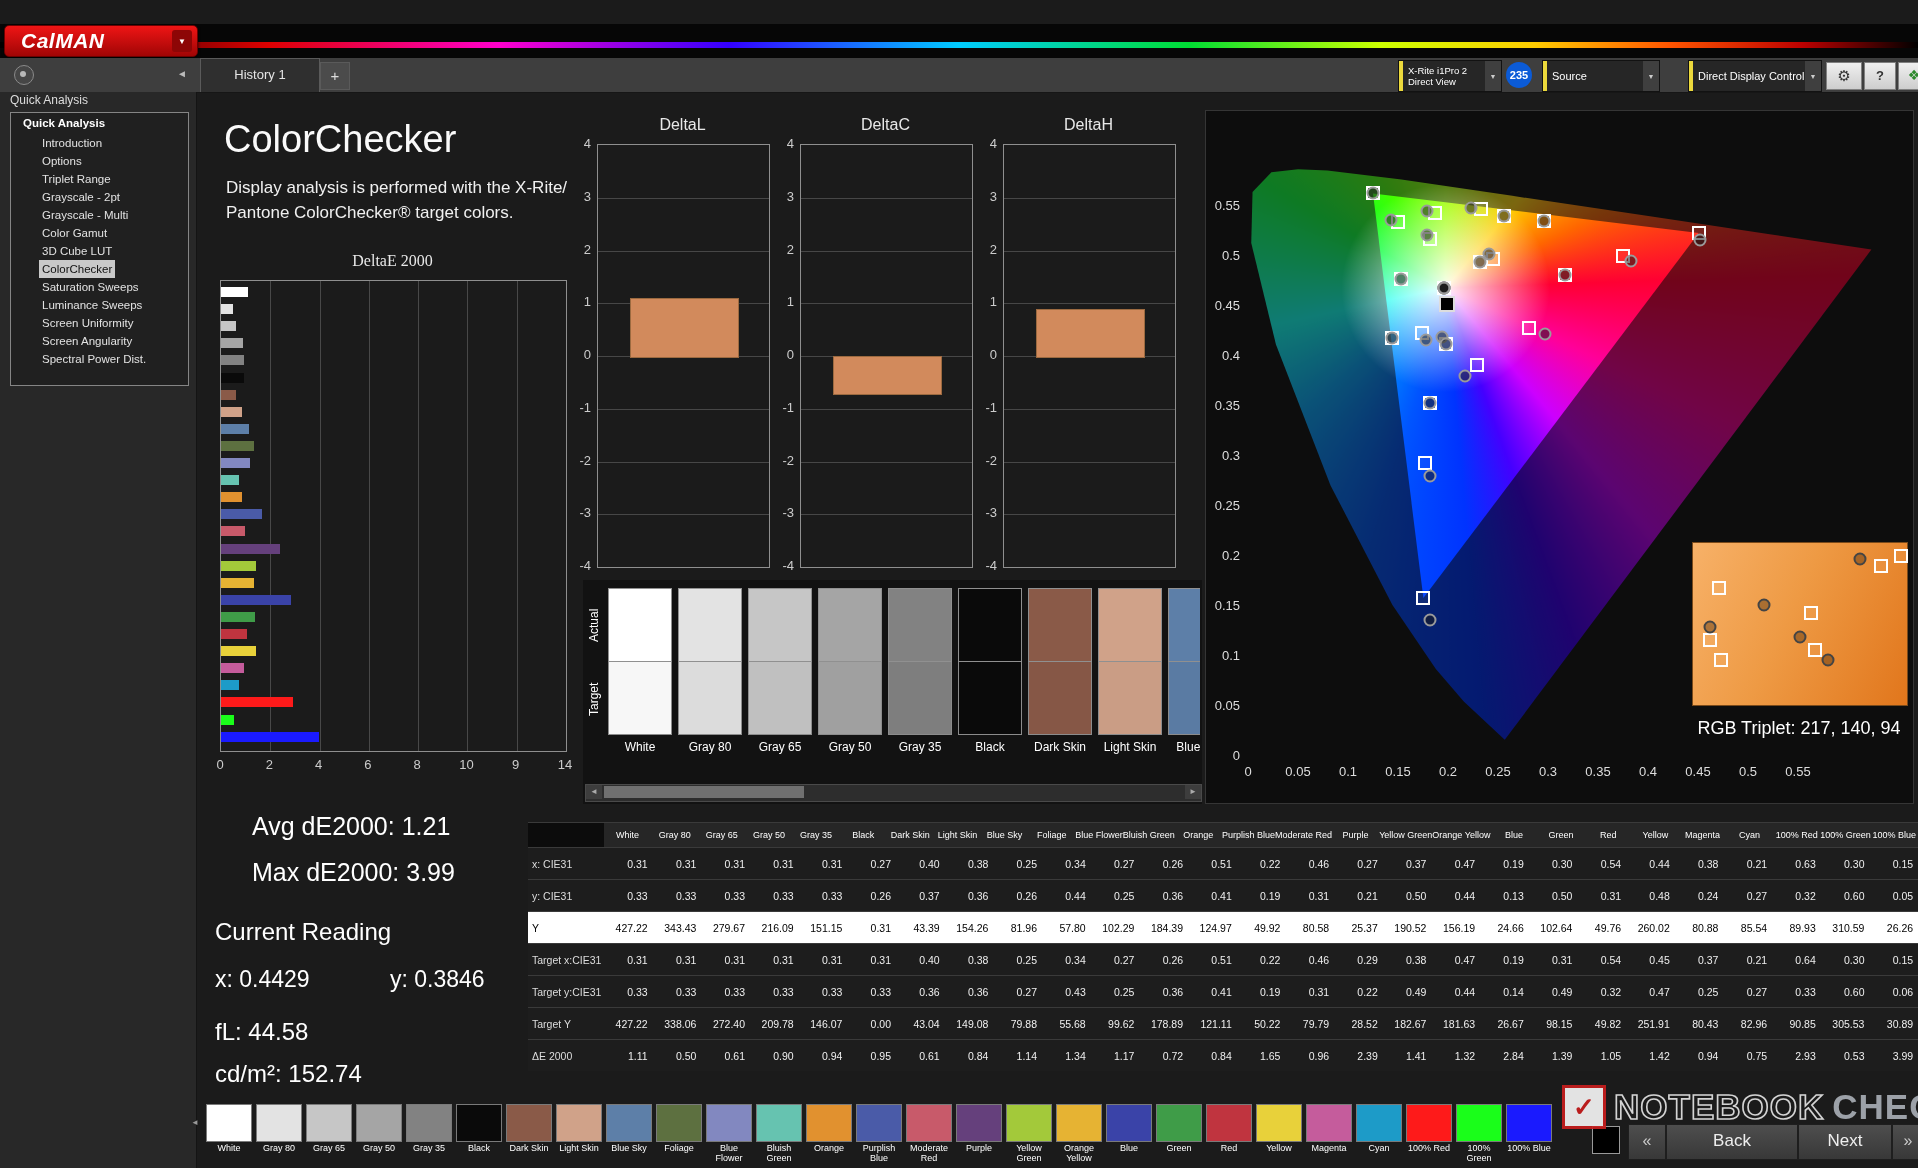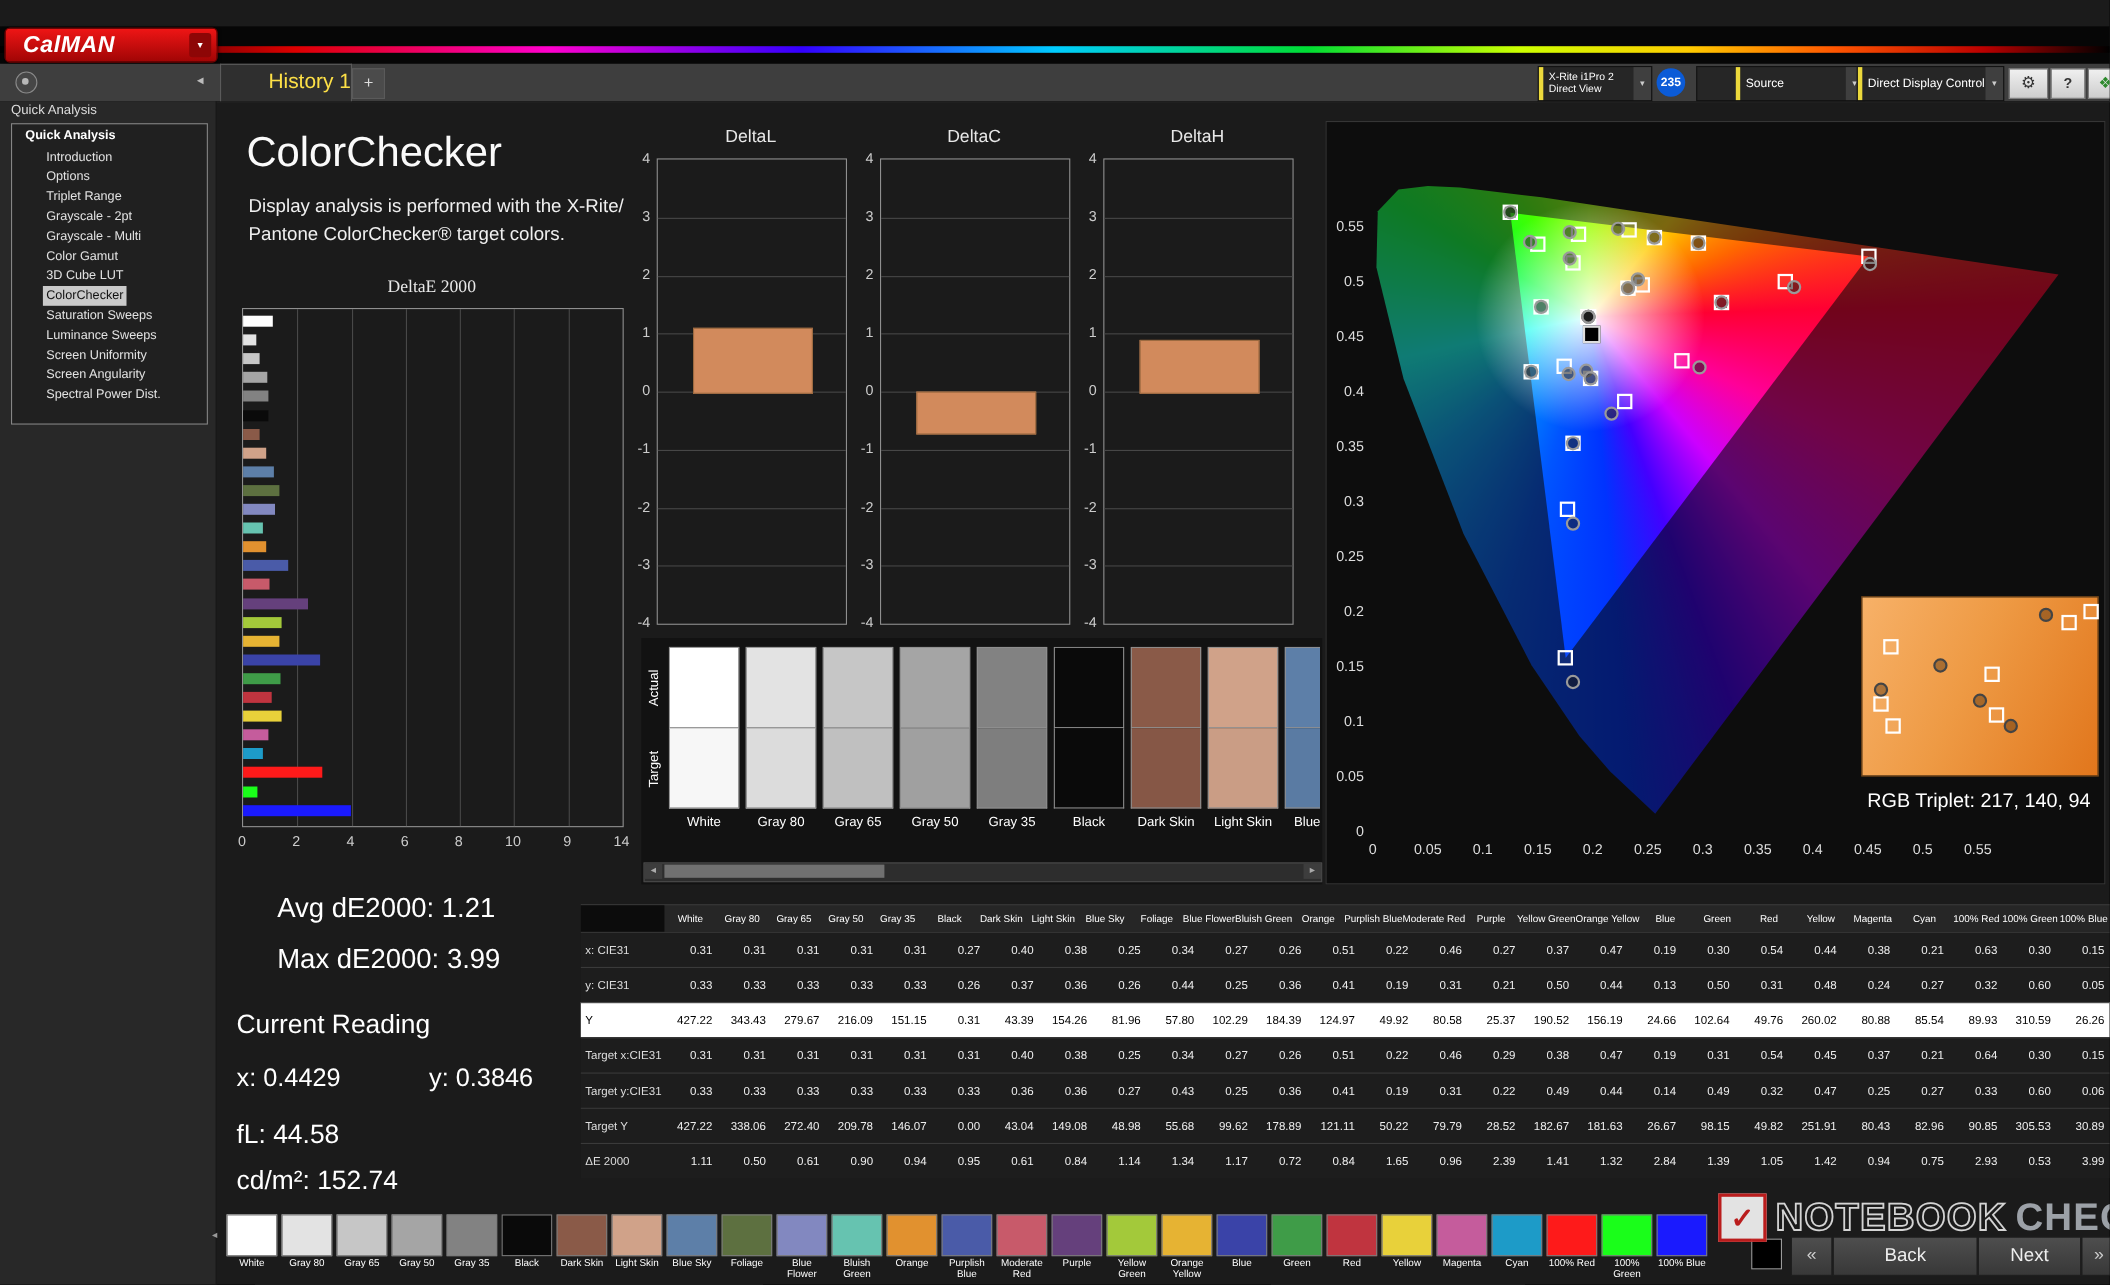--- a/index.html
+++ b/index.html
@@ -26,33 +26,33 @@
   #logo-text{flex:1;padding-left:16px;font-size:21px;font-weight:bold;font-style:italic;color:#fff;letter-spacing:.5px;}
   #logo-arrow{width:20px;height:22px;margin-right:5px;background:#8d0606;border-radius:3px;color:#fff;
               font-size:8px;display:flex;align-items:center;justify-content:center;}
 
   
   #tabbar{left:0;top:58px;width:1918px;height:34px;background:#3e3e3e;border-bottom:1px solid #161616;}
   #panel-dot{left:14px;top:65px;width:18px;height:18px;border-radius:50%;background:#464646;border:1px solid #8a8a8a;cursor:pointer;}
   #panel-dot::after{content:"";position:absolute;left:5px;top:5px;width:6px;height:6px;border-radius:50%;background:#b8b8b8;}
   #collapse-btn{left:172px;top:64px;width:20px;height:20px;color:#bbb;font-size:10px;text-align:center;line-height:20px;cursor:pointer;}
   #tab-history{left:200px;top:58px;width:118px;height:33px;background:#2f2f2f;border:1px solid #5a5a5a;border-bottom:none;
-               color:#fde047;font-size:19px;text-align:right;line-height:32px;cursor:pointer;}
+               color:#e5e5e5;font-size:13px;text-align:center;line-height:32px;cursor:pointer;}
   #tab-add{left:320px;top:62px;width:28px;height:26px;background:#4b4b4b;border:1px solid #5a5a5a;
            color:#ddd;font-size:15px;text-align:center;line-height:25px;cursor:pointer;}
   .dd{position:absolute;height:30px;background:#262626;border:1px solid #121212;display:flex;align-items:stretch;cursor:pointer;}
   .dd-accent{width:4px;background:#ecd93c;}
   .dd-text{flex:1;padding:2px 5px;display:flex;flex-direction:column;justify-content:center;overflow:hidden;}
   .dd-l1{font-size:9.5px;line-height:11px;color:#fff;white-space:nowrap;}
   .dd-single{font-size:11px;color:#fff;white-space:nowrap;}
   .dd-arrow{width:16px;background:#3f3f3f;color:#ccc;font-size:7px;display:flex;align-items:center;justify-content:center;}
   #dd-meter{left:1398px;top:60px;width:102px;}
   #badge{left:1506px;top:62px;width:26px;height:26px;border-radius:50%;background:#0b5bd7;color:#fff;
          font-size:11px;font-weight:bold;text-align:center;line-height:26px;}
-  #dd-source{left:1542px;top:60px;width:116px;padding-left:35px;}
+  #dd-source{left:1542px;top:60px;width:116px;}
   #dd-ddc{left:1688px;top:60px;width:132px;}
   .toolbtn{position:absolute;top:62px;height:26px;background:linear-gradient(#f0f0f0,#cdcdcd);
            border:1px solid #808080;color:#333;text-align:center;line-height:25px;cursor:pointer;}
   #btn-gear{left:1826px;width:34px;font-size:15px;}
   #btn-help{left:1864px;width:30px;font-size:13px;font-weight:bold;}
   #btn-pattern{left:1898px;width:30px;font-size:14px;color:#2d8a2d;}
 
   
   #sidebar{left:0;top:92px;width:196px;height:1076px;background:#282828;border-right:1px solid #141414;}
   #sb-header{left:10px;top:93px;font-size:12px;color:#ddd;}
@@ -714,21 +714,21 @@
       <div class="trow">
         <div class="tlabel">Target Y</div>
         <div class="tcell">427.22</div>
         <div class="tcell">338.06</div>
         <div class="tcell">272.40</div>
         <div class="tcell">209.78</div>
         <div class="tcell">146.07</div>
         <div class="tcell">0.00</div>
         <div class="tcell">43.04</div>
         <div class="tcell">149.08</div>
-        <div class="tcell">48.98</div>
+        <div class="tcell">79.88</div>
         <div class="tcell">55.68</div>
         <div class="tcell">99.62</div>
         <div class="tcell">178.89</div>
         <div class="tcell">121.11</div>
         <div class="tcell">50.22</div>
         <div class="tcell">79.79</div>
         <div class="tcell">28.52</div>
         <div class="tcell">182.67</div>
         <div class="tcell">181.63</div>
         <div class="tcell">26.67</div>

